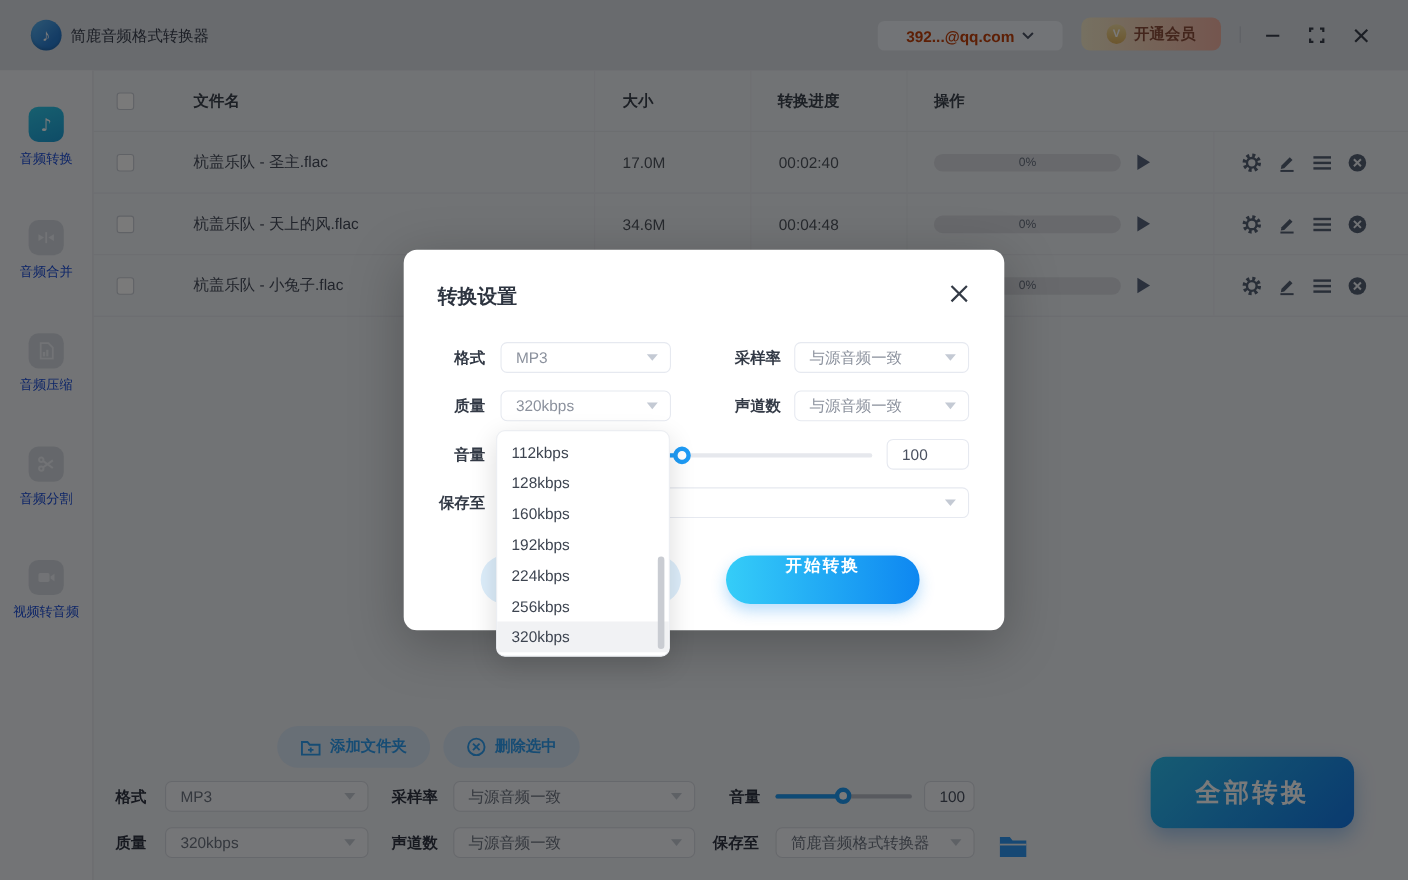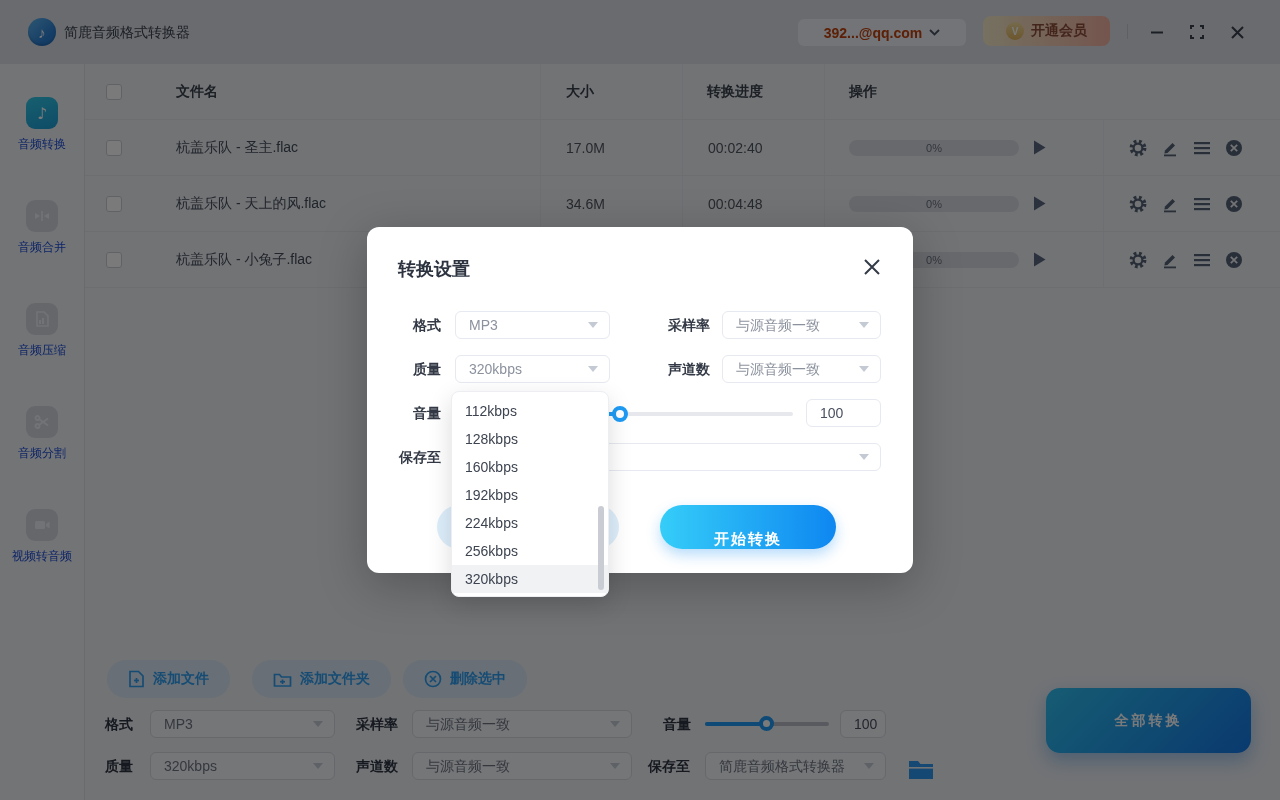--- a/index.html
+++ b/index.html
@@ -60,44 +60,44 @@
              font-size:14px; color:#6e7582; line-height:26px; padding-left:13px; cursor:pointer; }
   .caret { position:absolute; right:11px; top:50%; margin-top:-3px; width:0; height:0;
            border-left:5px solid transparent; border-right:5px solid transparent; border-top:6px solid #c4cad4; }
   .binput { position:absolute; height:28px; border:1px solid #d6dae1; border-radius:6px; background:#f4f6fa;
             font-size:14px; color:#4a5160; line-height:26px; padding-left:13px; }
   .slider { position:absolute; height:4px; border-radius:2px; background:#b8bdc6; }
   .slider .fill { position:absolute; left:0; top:0; height:4px; border-radius:2px; background:#1e9bf5; }
   .slider .handle { position:absolute; top:50%; width:15px; height:15px; margin:-8px 0 0 -8px; border-radius:50%;
                     background:#fff; border:4px solid #1e9bf5; cursor:pointer; }
   .folderbtn { position:absolute; left:908px; top:758px; width:26px; height:22px; cursor:pointer; }
-  .convert-all { position:absolute; left:1046px; top:688px; width:205px; height:65px; border-radius:14px;
+  .convert-all { position:absolute; left:1046px; top:688px; width:185px; height:65px; border-radius:14px;
                  background:linear-gradient(135deg,#2fc0f0,#1579e8); box-shadow:0 8px 18px rgba(25,120,220,.35);
-                 color:#fff; font-size:14px; font-weight:700; letter-spacing:3px;
+                 color:#fff; font-size:23px; font-weight:700; letter-spacing:3px;
                  display:flex; align-items:center; justify-content:center; cursor:pointer; }
 
   
   .overlay { position:absolute; inset:0; background:rgba(0,0,0,.52); z-index:10; }
   .modal { position:absolute; left:367px; top:227px; width:546px; height:346px; background:#fff; border-radius:12px;
            box-shadow:0 12px 48px rgba(0,0,0,.25); z-index:20; }
   .m-title { position:absolute; left:31px; top:30px; font-size:18px; font-weight:700; color:#2d3440; }
   .m-close { position:absolute; right:30px; top:29px; width:22px; height:22px; cursor:pointer; display:flex; align-items:center; justify-content:center; }
   .m-label { position:absolute; font-size:14px; font-weight:700; color:#333a46; height:28px; line-height:28px; text-align:right; }
   .m-select { position:absolute; height:28px; border:1px solid #e6e9f0; border-radius:6px; background:#fff;
               font-size:14px; color:#8b919d; line-height:26px; padding-left:13px; cursor:pointer; }
   .m-input { position:absolute; height:28px; border:1px solid #e6e9f0; border-radius:6px; background:#fff;
              font-size:14px; color:#4a5160; line-height:26px; padding-left:13px; }
   .m-slider { position:absolute; left:93px; top:185px; width:333px; height:4px; border-radius:2px; background:#e6e8ed; }
   .m-slider .fill { position:absolute; left:0; top:0; width:160px; height:4px; border-radius:2px; background:#1e9bf5; }
   .m-slider .handle { position:absolute; left:160px; top:50%; width:16px; height:16px; margin:-8px 0 0 -8px; border-radius:50%;
                       background:#fff; border:4px solid #1e9bf5; cursor:pointer; }
   .m-btn-light { position:absolute; left:70px; top:278px; width:182px; height:44px; border-radius:22px; background:#ddeefb; cursor:pointer; }
   .m-btn-start { position:absolute; left:293px; top:278px; width:176px; height:44px; border-radius:22px;
                  background:linear-gradient(90deg,#35cdf8,#0e87f1); color:#fff; font-size:15px; font-weight:700; letter-spacing:2px;
-                 display:flex; align-items:flex-end; justify-content:center; cursor:pointer; box-shadow:0 6px 14px rgba(20,140,240,.3); }
+                 display:flex; align-items:flex-start; justify-content:center; cursor:pointer; box-shadow:0 6px 14px rgba(20,140,240,.3); }
 
   
   .dd { position:absolute; left:451px; top:391px; width:158px; height:206px; background:#fff; border:1px solid #eceef2;
         border-radius:8px; box-shadow:0 8px 24px rgba(0,0,0,.14); z-index:30; padding-top:5px; }
   .dd-item { height:28px; line-height:28px; padding-left:13px; font-size:14px; color:#3d4450; cursor:pointer; }
   .dd-item.selected { background:#f1f2f4; }
   .dd-thumb { position:absolute; right:4px; top:114px; width:6px; height:84px; border-radius:3px; background:#c9ccd2; cursor:pointer; }
 </style>
 </head>
 <body>
@@ -344,28 +344,20 @@
         <span class="opicon">
             <svg width="18" height="18" viewBox="0 0 18 18">
               <circle cx="9" cy="9" r="8" fill="#566276"></circle>
               <path d="M5.8 5.8 L12.2 12.2 M12.2 5.8 L5.8 12.2" stroke="#edf0f5" stroke-width="1.8"></path>
             </svg>
           </span>
       </div>
     </div>
   </div>
 
-  <div class="pillbtn" style="left:107px;">
-    <svg width="17" height="18" viewBox="0 0 17 18" fill="none" stroke="#2f9ff2" stroke-width="1.7">
-        <path d="M2 1.5 h8.5 l4.5 4.5 v10.5 h-13 Z"></path>
-        <line x1="8.5" y1="8" x2="8.5" y2="13"></line>
-        <line x1="6" y1="10.5" x2="11" y2="10.5"></line>
-      </svg>
-    <span>添加文件</span>
-  </div>
   <div class="pillbtn" style="left:403px;">
     <svg width="18" height="18" viewBox="0 0 18 18" fill="none" stroke="#2f9ff2" stroke-width="1.7">
         <circle cx="9" cy="9" r="7.5"></circle>
         <path d="M6 6 L12 12 M12 6 L6 12"></path>
       </svg>
     <span>删除选中</span>
   </div>
   <div class="pillbtn" style="left:252px;">
     <svg width="19" height="17" viewBox="0 0 19 17" fill="none" stroke="#2f9ff2" stroke-width="1.7">
         <path d="M1.5 3.5 h5 l2 2.5 h9 v9 h-16 Z"></path>

